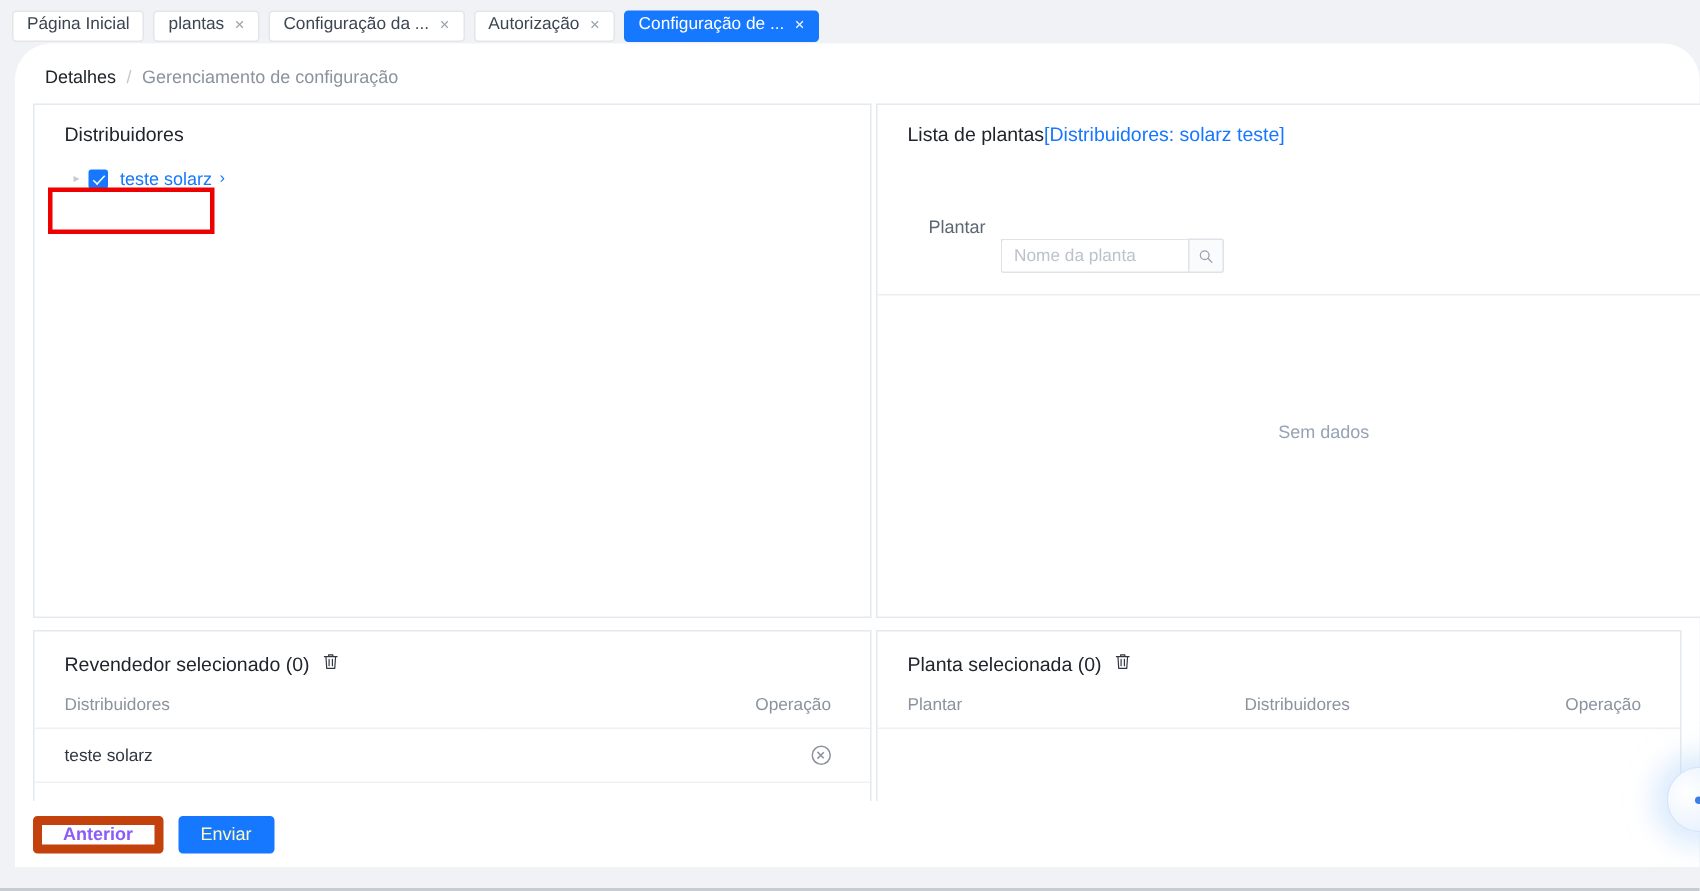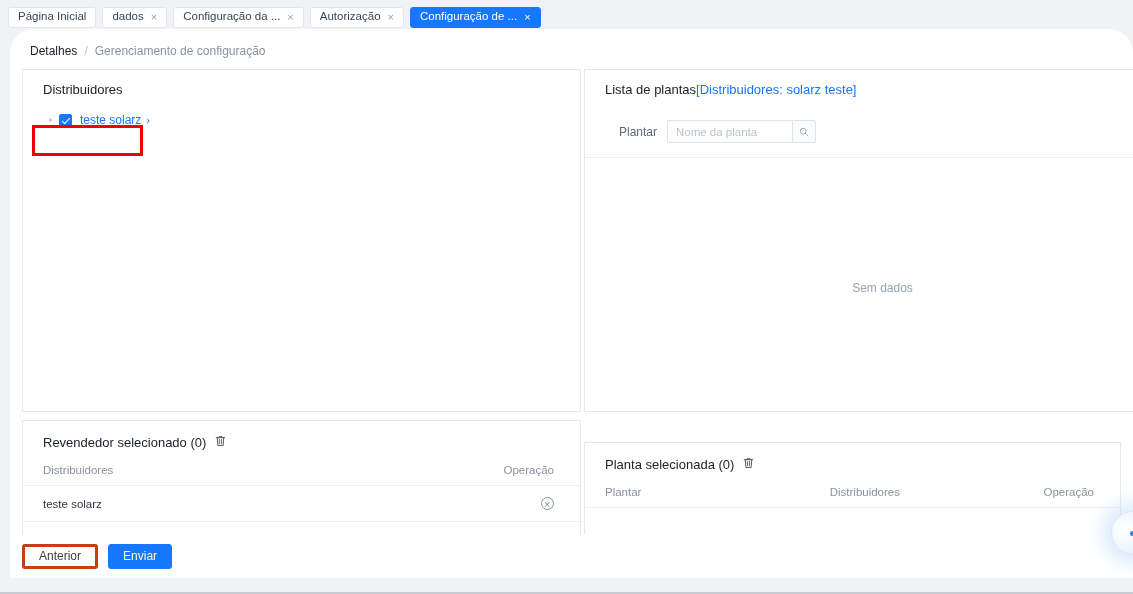--- a/index.html
+++ b/index.html
@@ -69,21 +69,21 @@
 
   
   .panel {
     position: absolute;
     border: 1px solid #e4e9ef;
     background: #ffffff;
   }
   .panel-tl { left: 12px;  top: 40px;  width: 559px; height: 343px; }
   .panel-tr { left: 574px; top: 40px;  width: 597px; height: 343px; }
   .panel-bl { left: 12px;  top: 391px; width: 559px; height: 140px; overflow: hidden; }
-  .panel-br { left: 574px; top: 391px; width: 537px; height: 140px; overflow: hidden; margin-top: 22px; }
+  .panel-br { left: 574px; top: 391px; width: 537px; height: 140px; overflow: hidden; }
 
   .panel-title {
     font-size: 13px;
     color: #20242b;
     padding: 13px 0 0 20px;
     line-height: 1;
   }
   .panel-title .accent { color: #1677ff; }
 
   
@@ -132,21 +132,21 @@
     display: flex; align-items: center;
     padding: 14px 0 14px 0;
     margin-top: 10px;
     border-bottom: 1px solid #ebeef2;
   }
   .plants-toolbar .fld-label {
     width: 72px; text-align: right;
     font-size: 12px; color: #5d6671;
     margin-right: 10px;
   }
-  .inputgroup { display: flex; align-items: flex-end; }
+  .inputgroup { display: flex; align-items: flex-end; margin-top: 39px; }
   .inputgroup input {
     width: 125px; height: 23px;
     border: 1px solid #dfe3e9;
     border-right: none;
     border-radius: 2px 0 0 2px;
     font-size: 11.5px;
     color: #20242b;
     padding: 0 8px;
     outline: none;
     font-family: "Liberation Sans", sans-serif;
@@ -238,22 +238,23 @@
     border-radius: 3px;
     font-size: 12px;
     display: inline-flex; align-items: center; justify-content: center;
     padding: 0 14px;
     cursor: pointer;
     font-family: "Liberation Sans", sans-serif;
     line-height: 1;
   }
   .btn-default {
     background: #ffffff;
-    border: 3px solid #c2410c;
-    color: #404040;
+    border: 6px solid #c2410c;
+    color: #8b5cf6;
+    font-weight: bold;
   }
   .btn-primary {
     background: #1677ff;
     border: 1px solid #1677ff;
     color: #fef9c3;
   }
 
   
   .float-widget {
     position: absolute;
@@ -284,21 +285,21 @@
   }
 </style>
 </head>
 <body>
 
 <div class="tabbar">
   <div class="tab">
     <span class="label">Página Inicial</span>
   </div>
   <div class="tab">
-    <span class="label">dados</span>
+    <span class="label">plantas</span>
     <span class="x">×</span>
   </div>
   <div class="tab">
     <span class="label">Configuração da ...</span>
     <span class="x">×</span>
   </div>
   <div class="tab">
     <span class="label">Autorização</span>
     <span class="x">×</span>
   </div>

